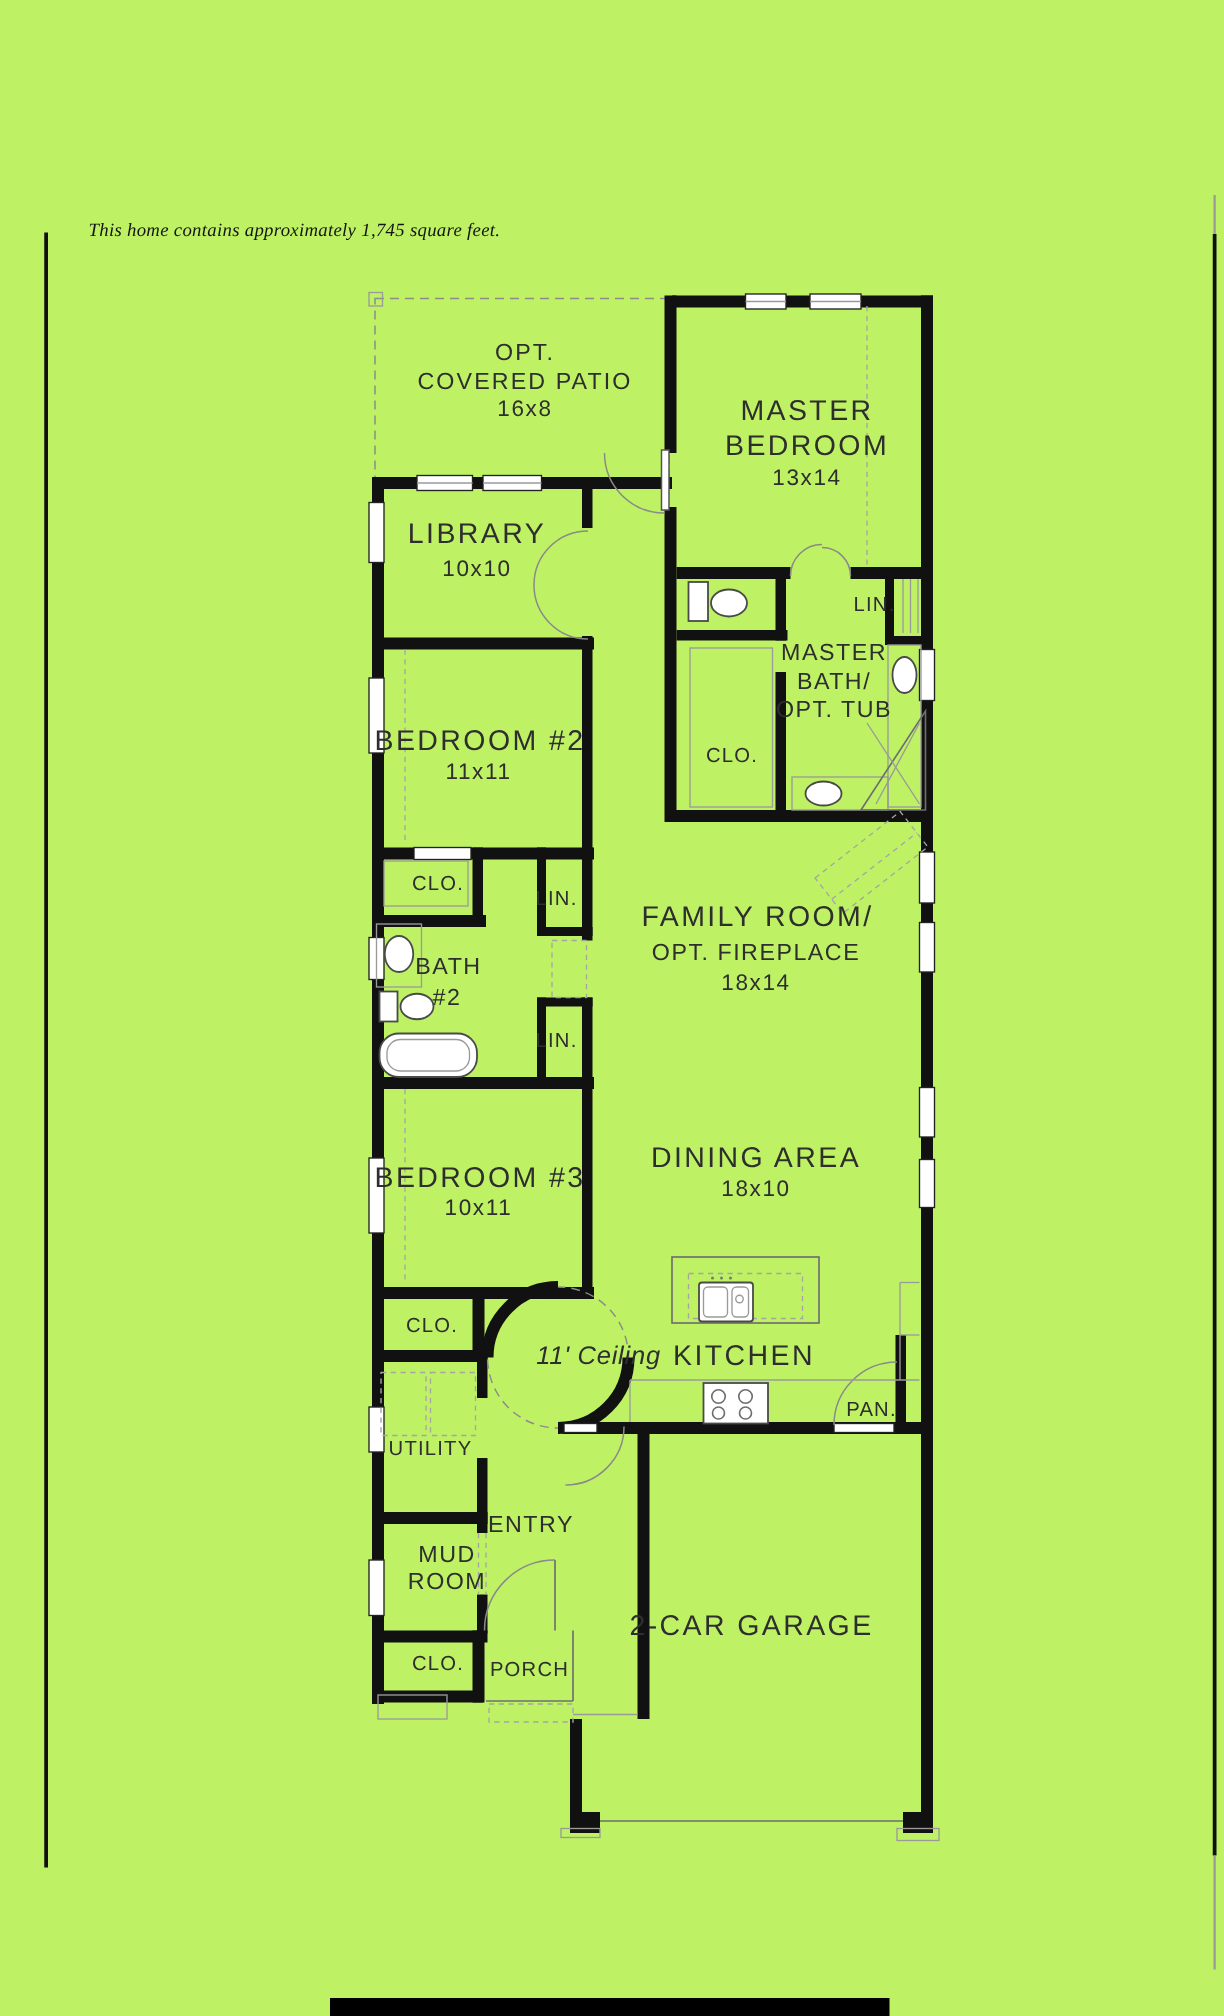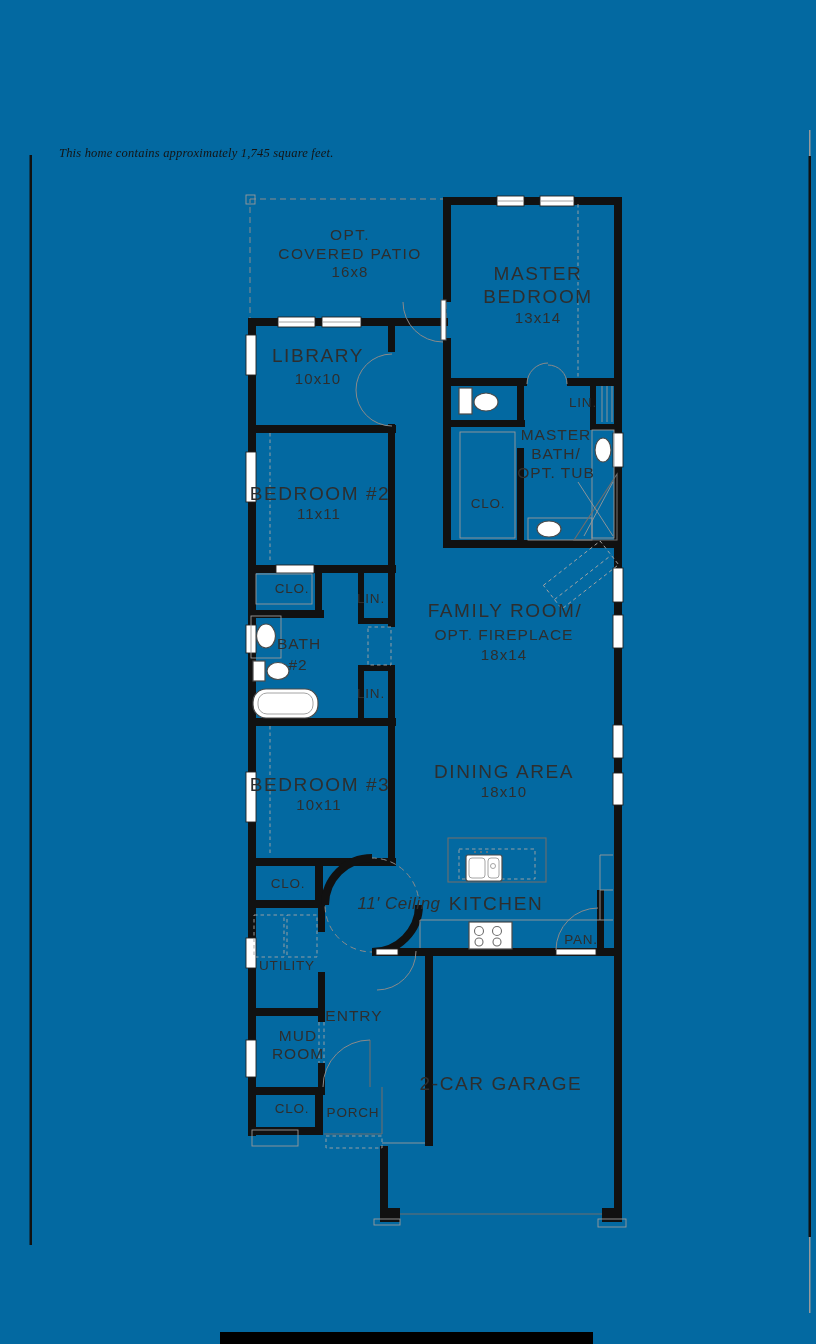--- a/index.html
+++ b/index.html
@@ -1,16 +1,16 @@
 <!DOCTYPE html>
 <html><head>
 <meta charset="utf-8">
 <style>
   html,body{margin:0;padding:0;background:#ffffff;}
-  .stage{position:relative;width:816px;height:1344px;background:#0369a1;overflow:hidden;}
+  .stage{position:relative;width:816px;height:1344px;background:#bef264;overflow:hidden;}
   svg{position:absolute;left:0;top:0;}
   .wall{fill:#111;}
   .win{fill:#fff;stroke:#222;stroke-width:0.9;}
   .thin{fill:none;stroke:#6e6e6e;stroke-width:1.1;}
   .thin2{fill:none;stroke:#9a9a9a;stroke-width:0.9;}
   .dash{fill:none;stroke:#8c8c8c;stroke-width:1;stroke-dasharray:6 4;}
   .dash2{fill:none;stroke:#a5a5a5;stroke-width:0.9;stroke-dasharray:3.5 3;}
   .arc{fill:none;stroke:#8a8a8a;stroke-width:1;}
   .leaf{fill:#fff;stroke:#555;stroke-width:1;}
   .fix{fill:#fff;stroke:#4a4a4a;stroke-width:1.2;}

